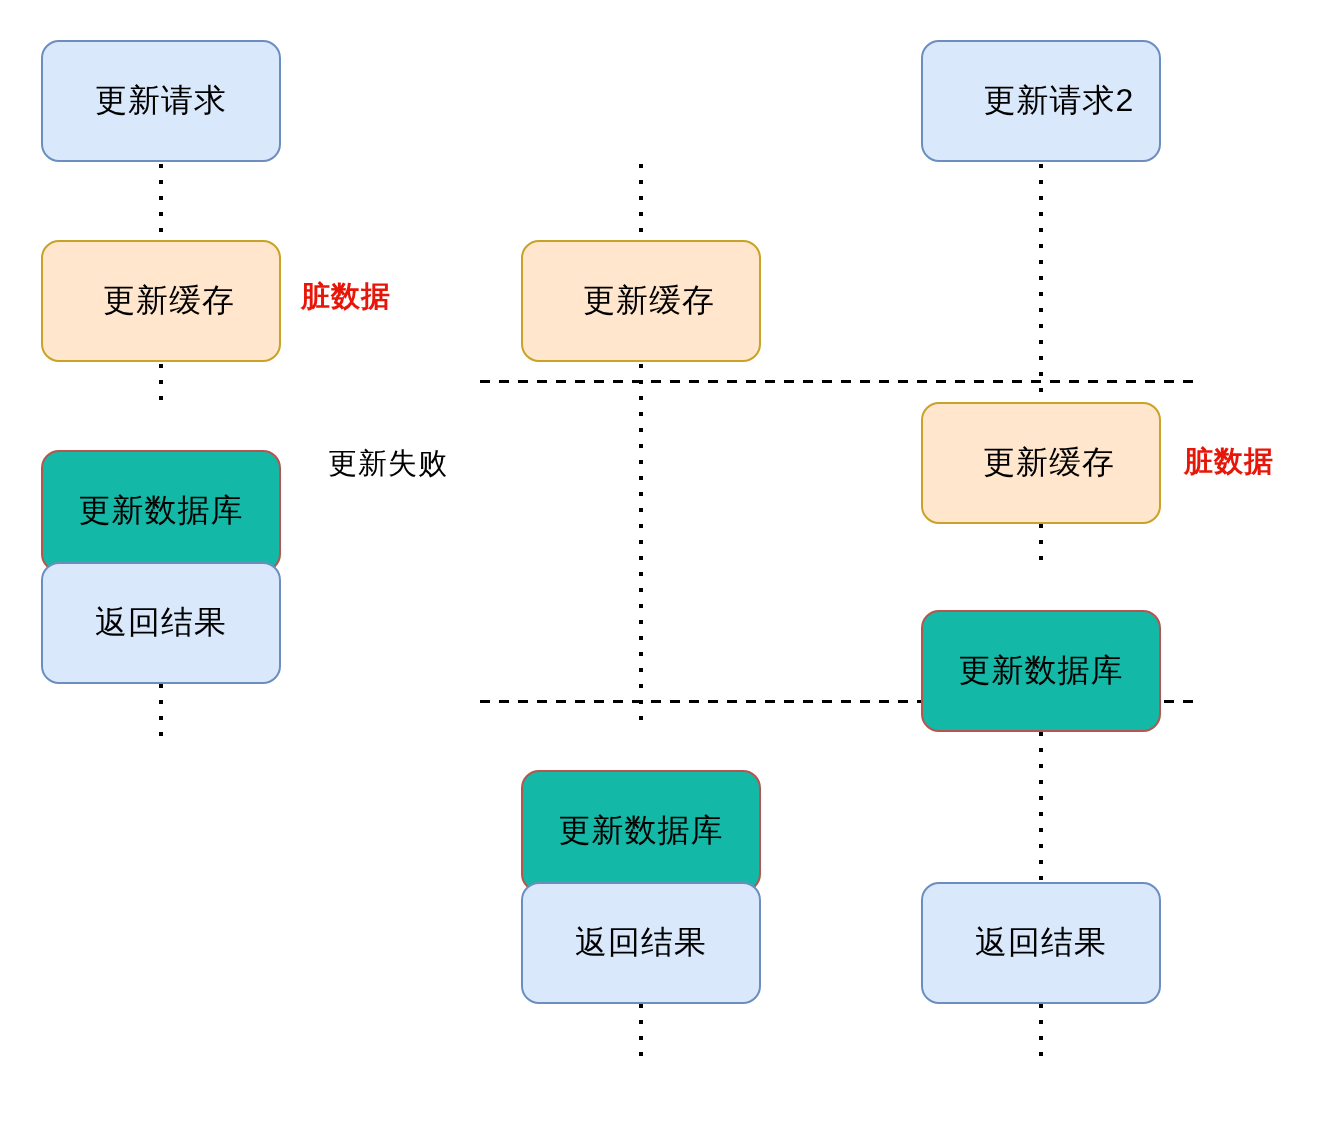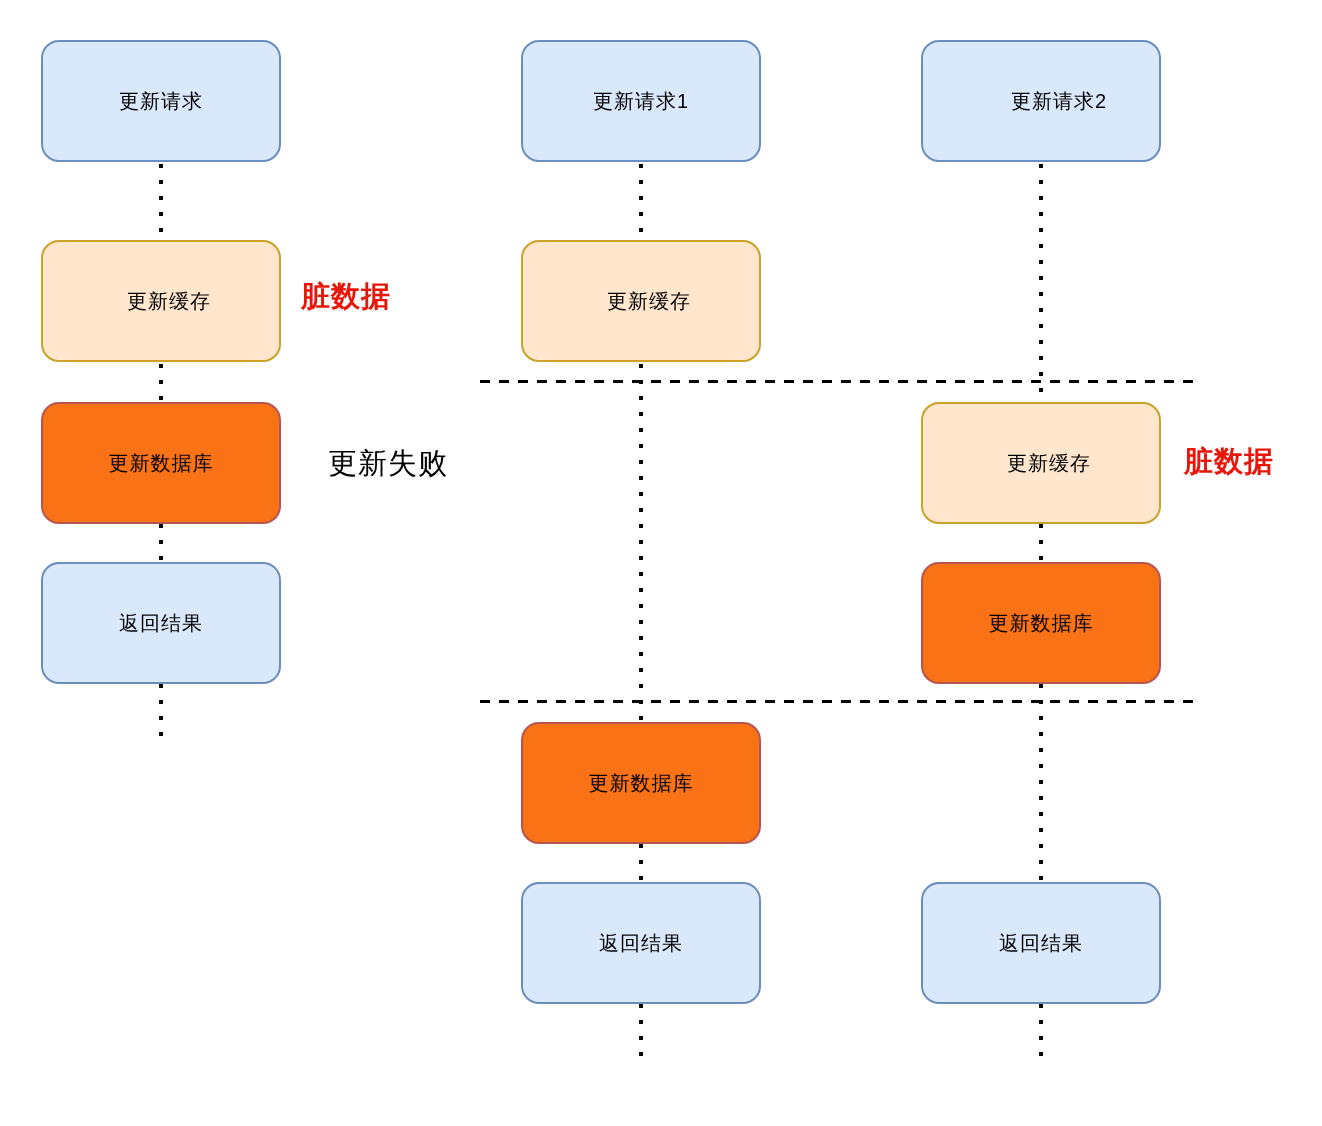--- a/index.html
+++ b/index.html
@@ -18,27 +18,27 @@
   
   .node {
     position: absolute;
     width: 240px;
     height: 122px;
     box-sizing: border-box;
     border-radius: 18px;
     display: flex;
     align-items: center;
     justify-content: center;
-    font-size: 20px;
+    font-size: 32px;
     color: #000000;
     letter-spacing: 1px;
   }
   .node.blue   { background: #dae8fc; border: 2.5px solid #6c8ebf; }
   .node.orange { background: #ffe6cc; border: 2.5px solid #c9a227; padding-left: 16px; }
-  .node.red    { background: #f97316; border: 2.5px solid #b85450; }
+  .node.red    { background: #14b8a6; border: 2.5px solid #b85450; margin-top: 48px; }
 
   
   .vdot {
     position: absolute;
     width: 4px;
     background-image: repeating-linear-gradient(
       to bottom, #000000 0px, #000000 4px, transparent 4px, transparent 16px);
   }
 
   
@@ -91,23 +91,20 @@
   <div class="node orange" style="left:41px; top:240px;">
     <span>更新缓存</span>
   </div>
   <div class="node red" style="left:41px; top:402px;">
     <span>更新数据库</span>
   </div>
   <div class="node blue" style="left:41px; top:562px;">
     <span>返回结果</span>
   </div>
 
-  <div class="node blue" style="left:521px; top:40px;">
-    <span>更新请求1</span>
-  </div>
   <div class="node orange" style="left:521px; top:240px;">
     <span>更新缓存</span>
   </div>
   <div class="node red" style="left:521px; top:722px;">
     <span>更新数据库</span>
   </div>
   <div class="node blue" style="left:521px; top:882px;">
     <span>返回结果</span>
   </div>
 

